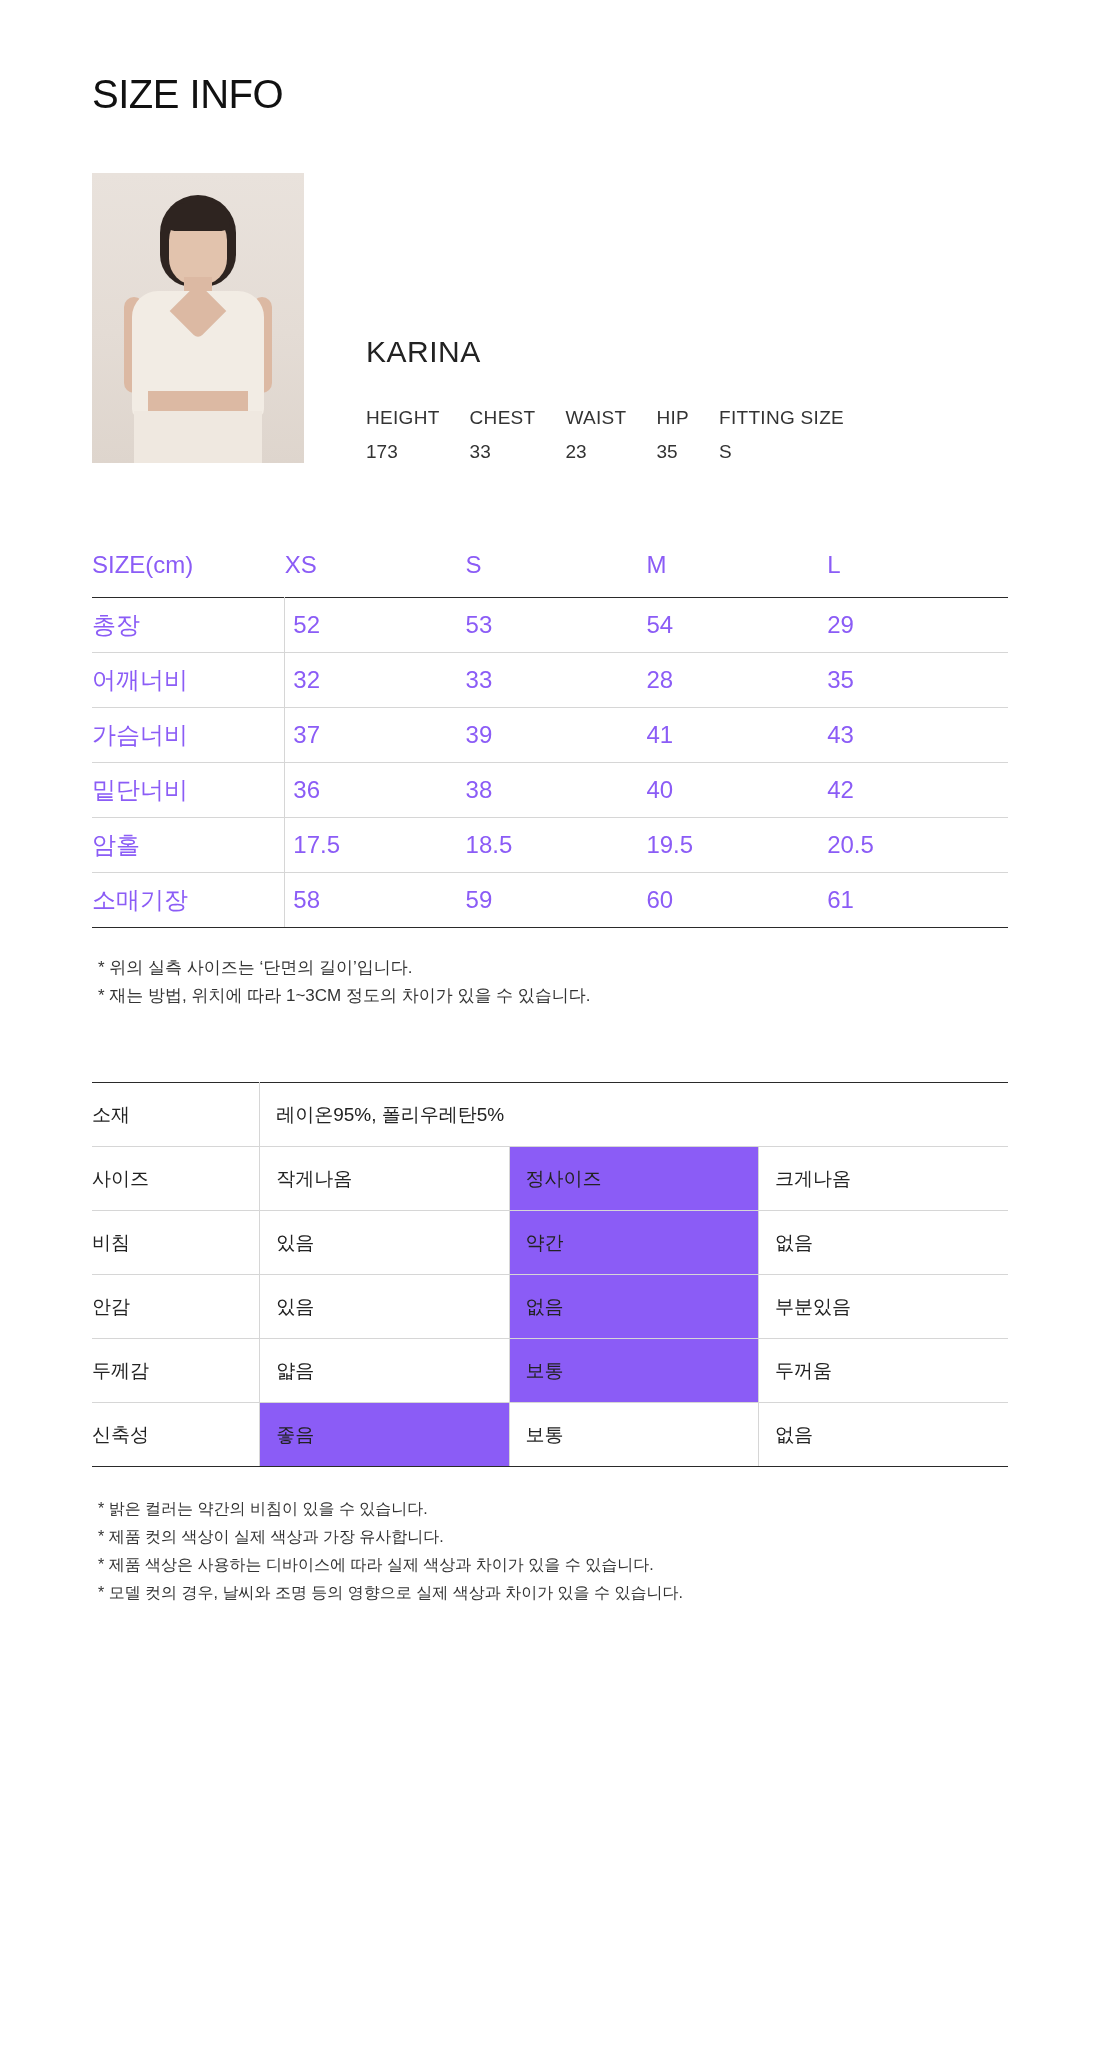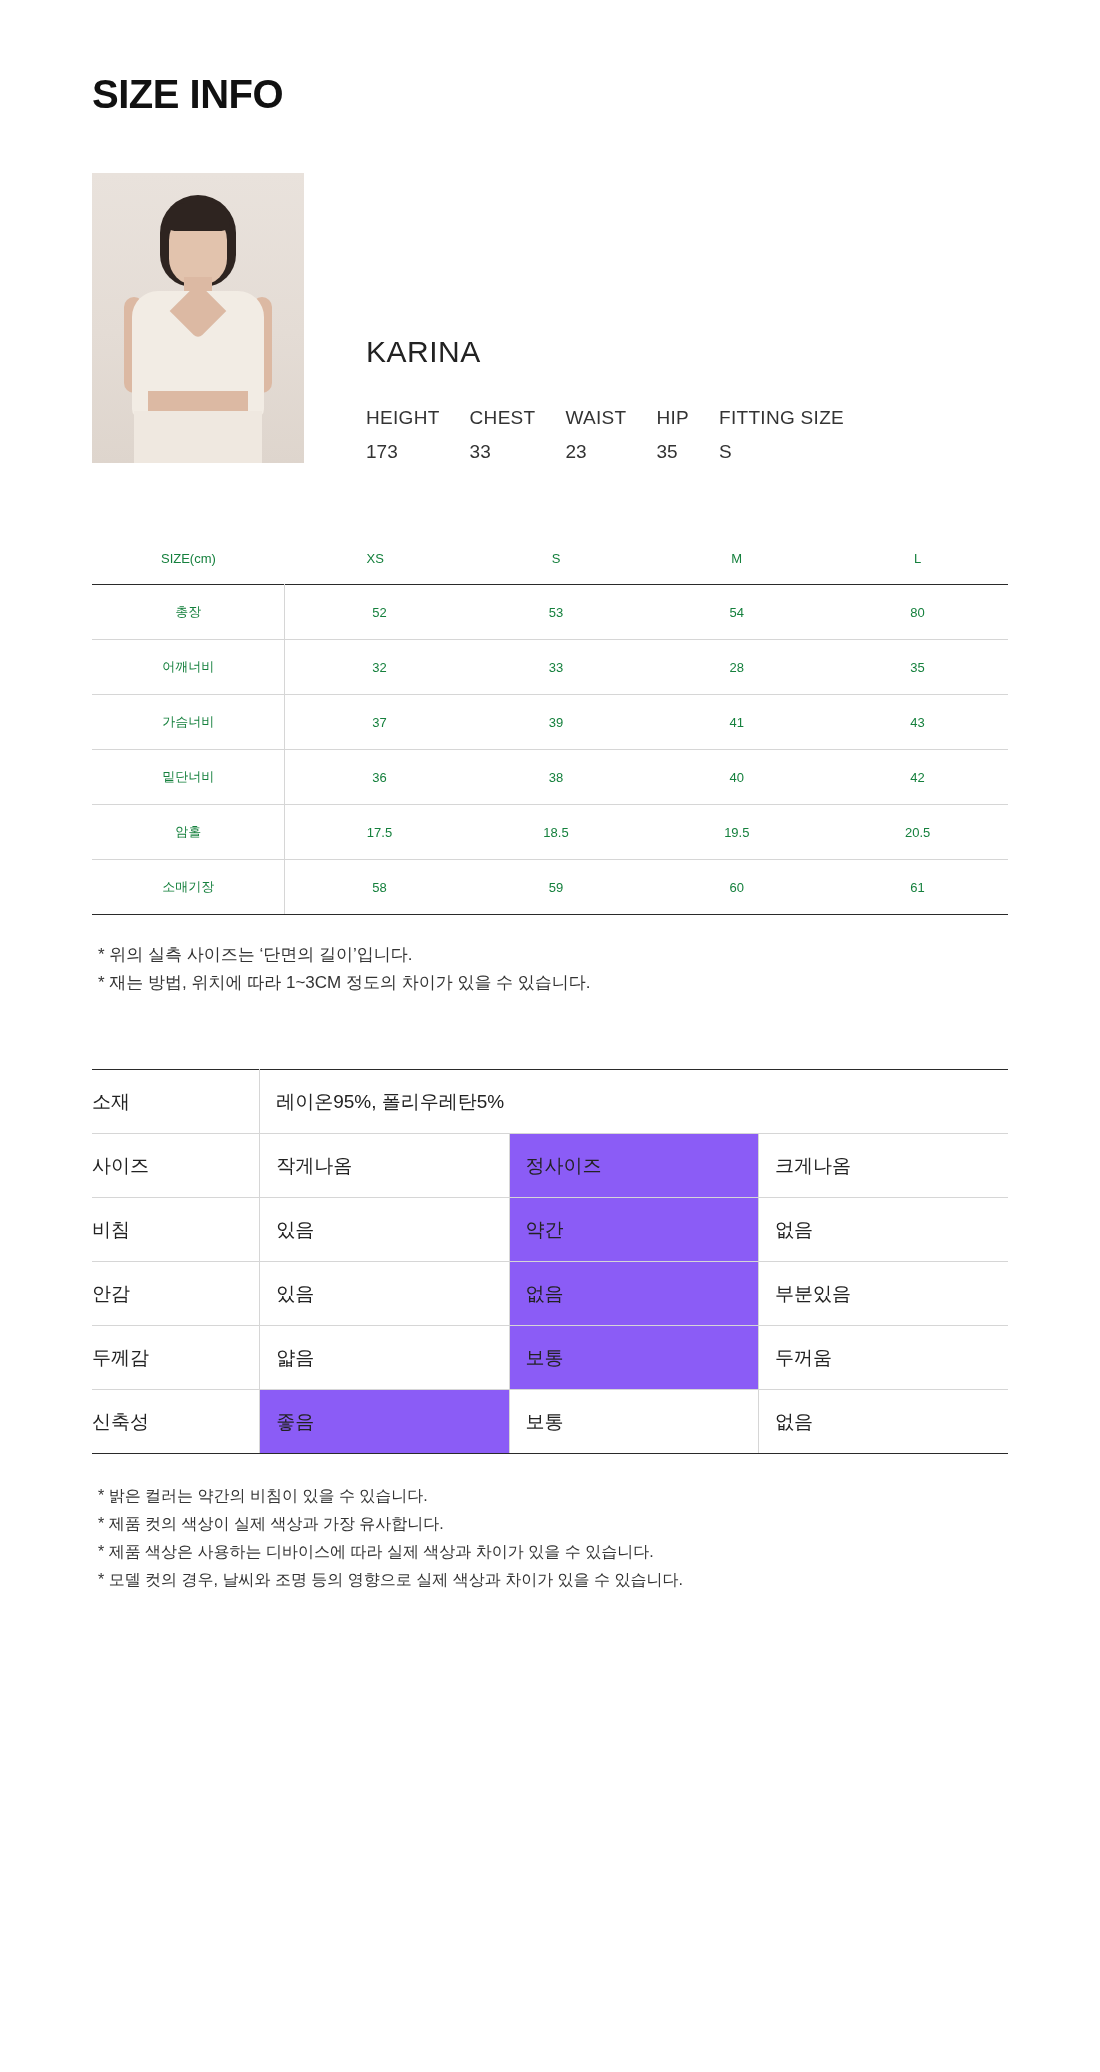--- a/index.html
+++ b/index.html
@@ -14,21 +14,21 @@
     position: relative;
   }
   .page {
     width: 1100px; height: 2072px;
     padding: 0 92px;
     position: relative;
   }
   
   .title {
     font-size: 40px;
-    font-weight: bold;
+    font-weight: normal;
     letter-spacing: -0.5px;
     color: #111111;
     padding-top: 72px;
     margin: 0 0 0 0;
   }
 
   
   .model-block {
     display: flex;
     align-items: flex-end;
@@ -122,23 +122,23 @@
   }
 
   
   .size-table {
     margin-top: 88px;
     width: 100%;
     border-collapse: collapse;
   }
   .size-table th, .size-table td {
     font-weight: normal;
-    font-size: 13px;
-    color: #15803d;
-    text-align: center;
+    font-size: 24px;
+    color: #8b5cf6;
+    text-align: left;
     padding: 0;
   }
   .size-table thead th {
     padding-bottom: 18px;
   }
   .size-table thead tr {
     border-bottom: 1px solid #2a2a2a;
   }
   .size-table tbody td {
     height: 55px;
@@ -259,21 +259,21 @@
         <th class="col-m">M</th>
         <th class="col-l">L</th>
       </tr>
     </thead>
     <tbody>
       <tr>
         <td class="cell-name">총장</td>
         <td class="cell-xs divider-col">52</td>
         <td class="cell-s">53</td>
         <td class="cell-m">54</td>
-        <td class="cell-l">80</td>
+        <td class="cell-l">29</td>
       </tr>
       <tr>
         <td class="cell-name">어깨너비</td>
         <td class="cell-xs divider-col">32</td>
         <td class="cell-s">33</td>
         <td class="cell-m">28</td>
         <td class="cell-l">35</td>
       </tr>
       <tr>
         <td class="cell-name">가슴너비</td>

